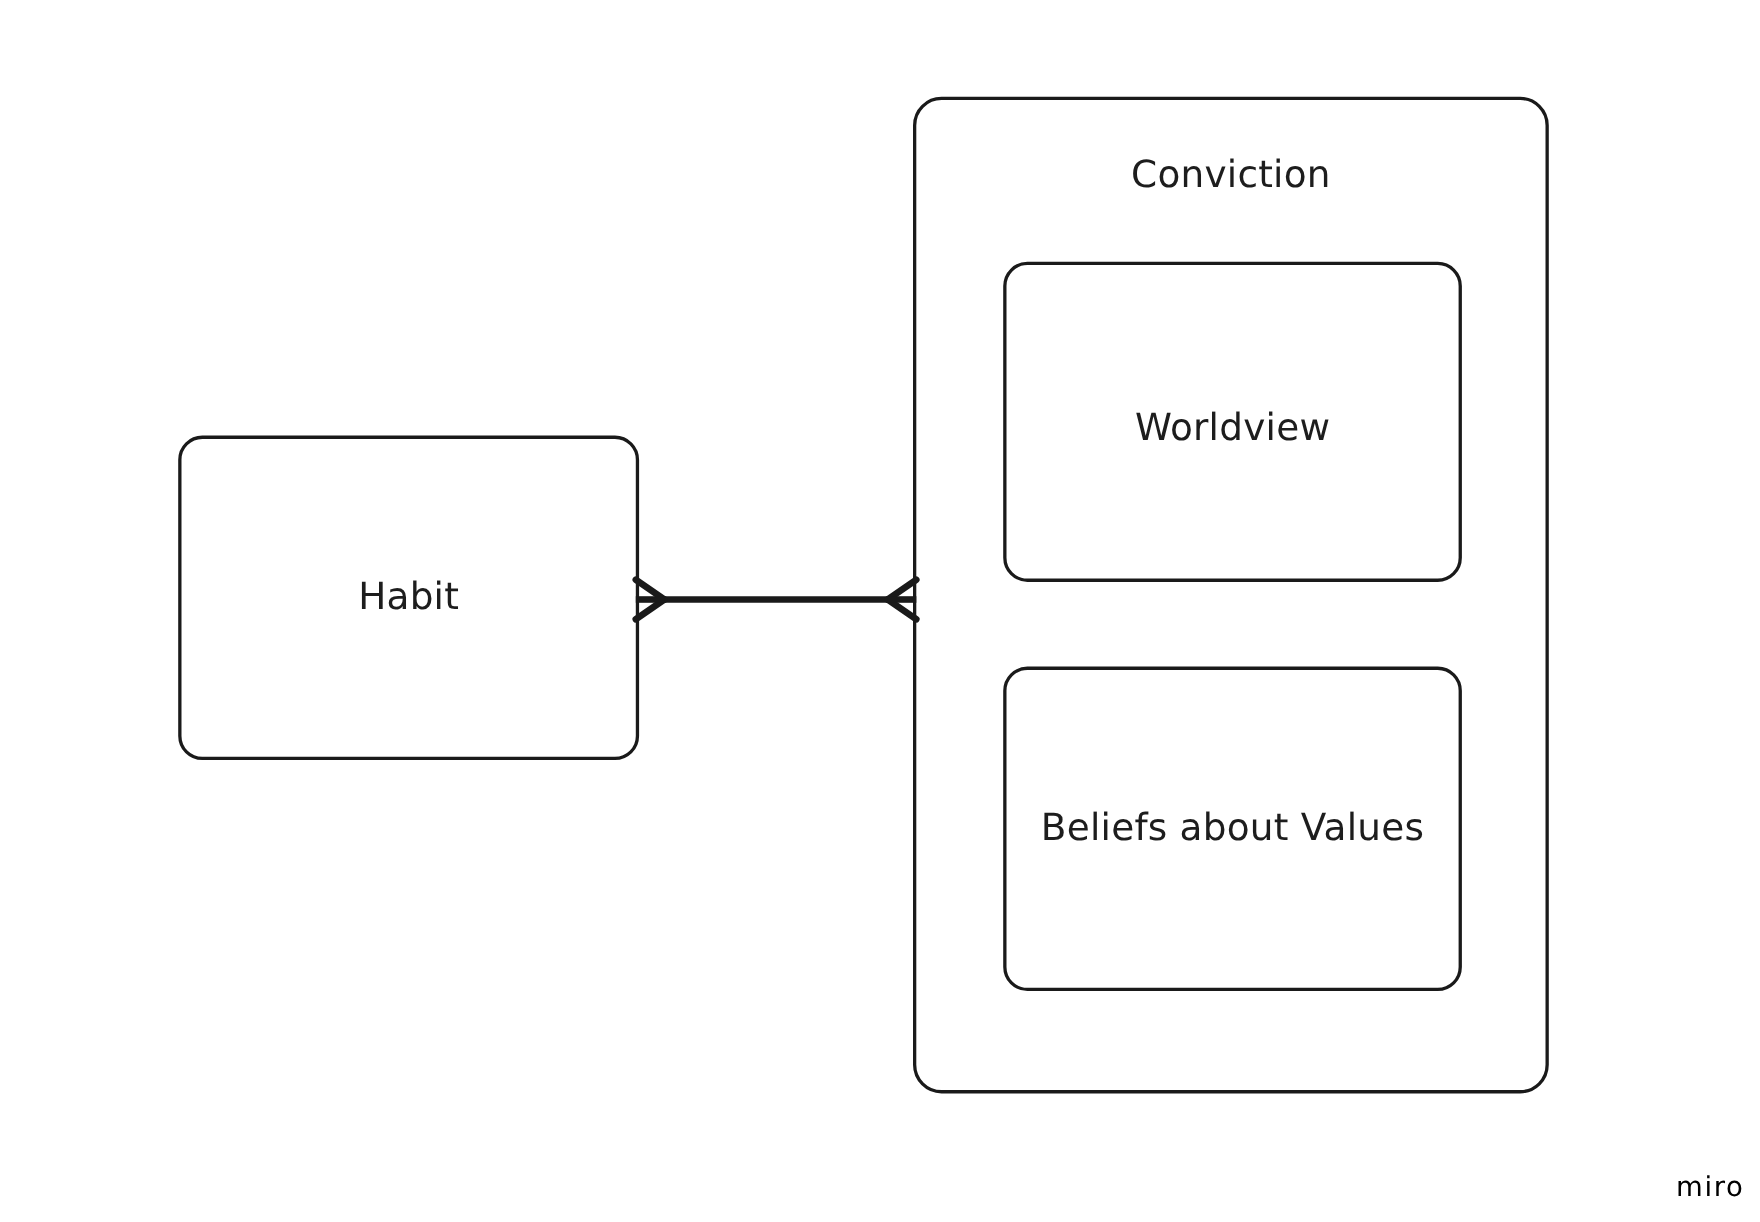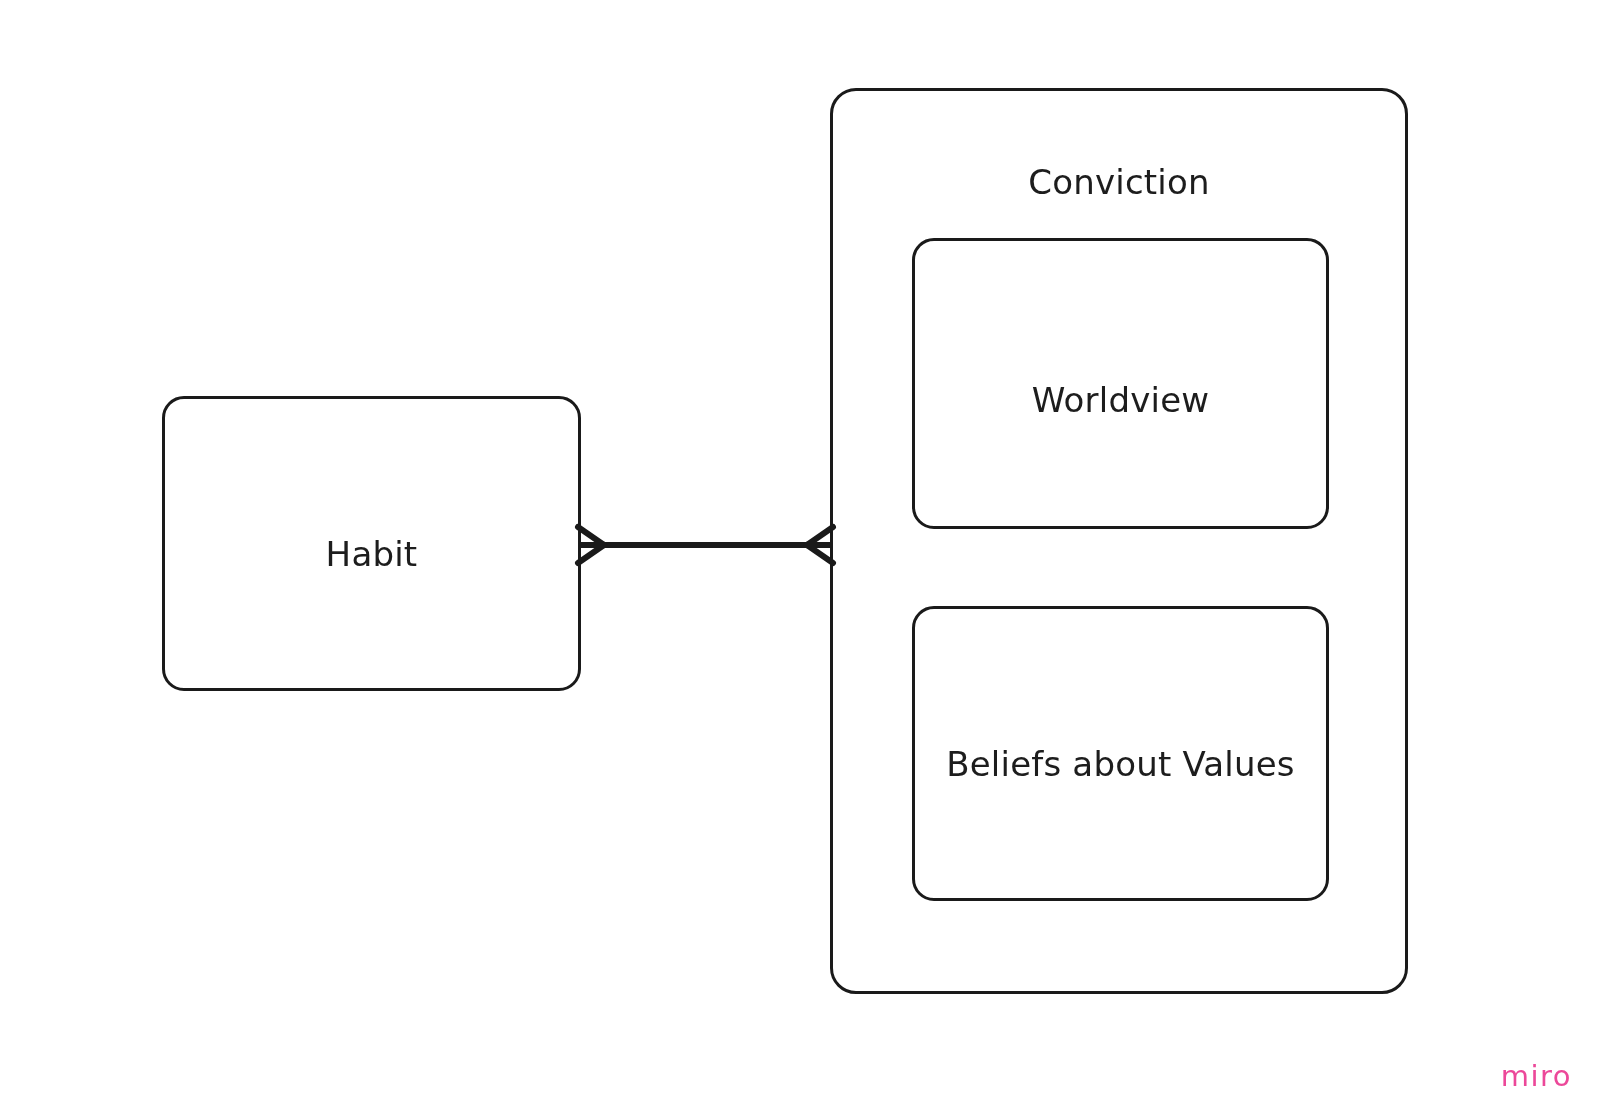--- a/index.html
+++ b/index.html
@@ -26,21 +26,20 @@
     display: flex;
     justify-content: center;
   }
   .node-label {
     font-size: 34px;
     color: #1d1d1d;
     letter-spacing: 0.2px;
     line-height: 1.1;
     white-space: nowrap;
     font-weight: 400;
-    margin-top: 23px;
   }
 
   
   #node-conviction {
     left: 830px;
     top: 88px;
     width: 578px;
     height: 906px;
     border-radius: 26px;
     align-items: flex-start;
@@ -81,24 +80,24 @@
     position: absolute;
     left: 0;
     top: 0;
     width: 1600px;
     height: 1111px;
     pointer-events: none;
   }
 
   #watermark {
     position: absolute;
-    right: 28px;
+    right: 14px;
     bottom: 18px;
-    font-size: 29px;
-    color: #ec4899;
+    font-size: 25px;
+    color: #000000;
     letter-spacing: 1.5px;
     user-select: none;
   }
 </style>
 </head>
 <body>
 
 <div id="canvas">
 
   <div class="node" id="node-conviction">

